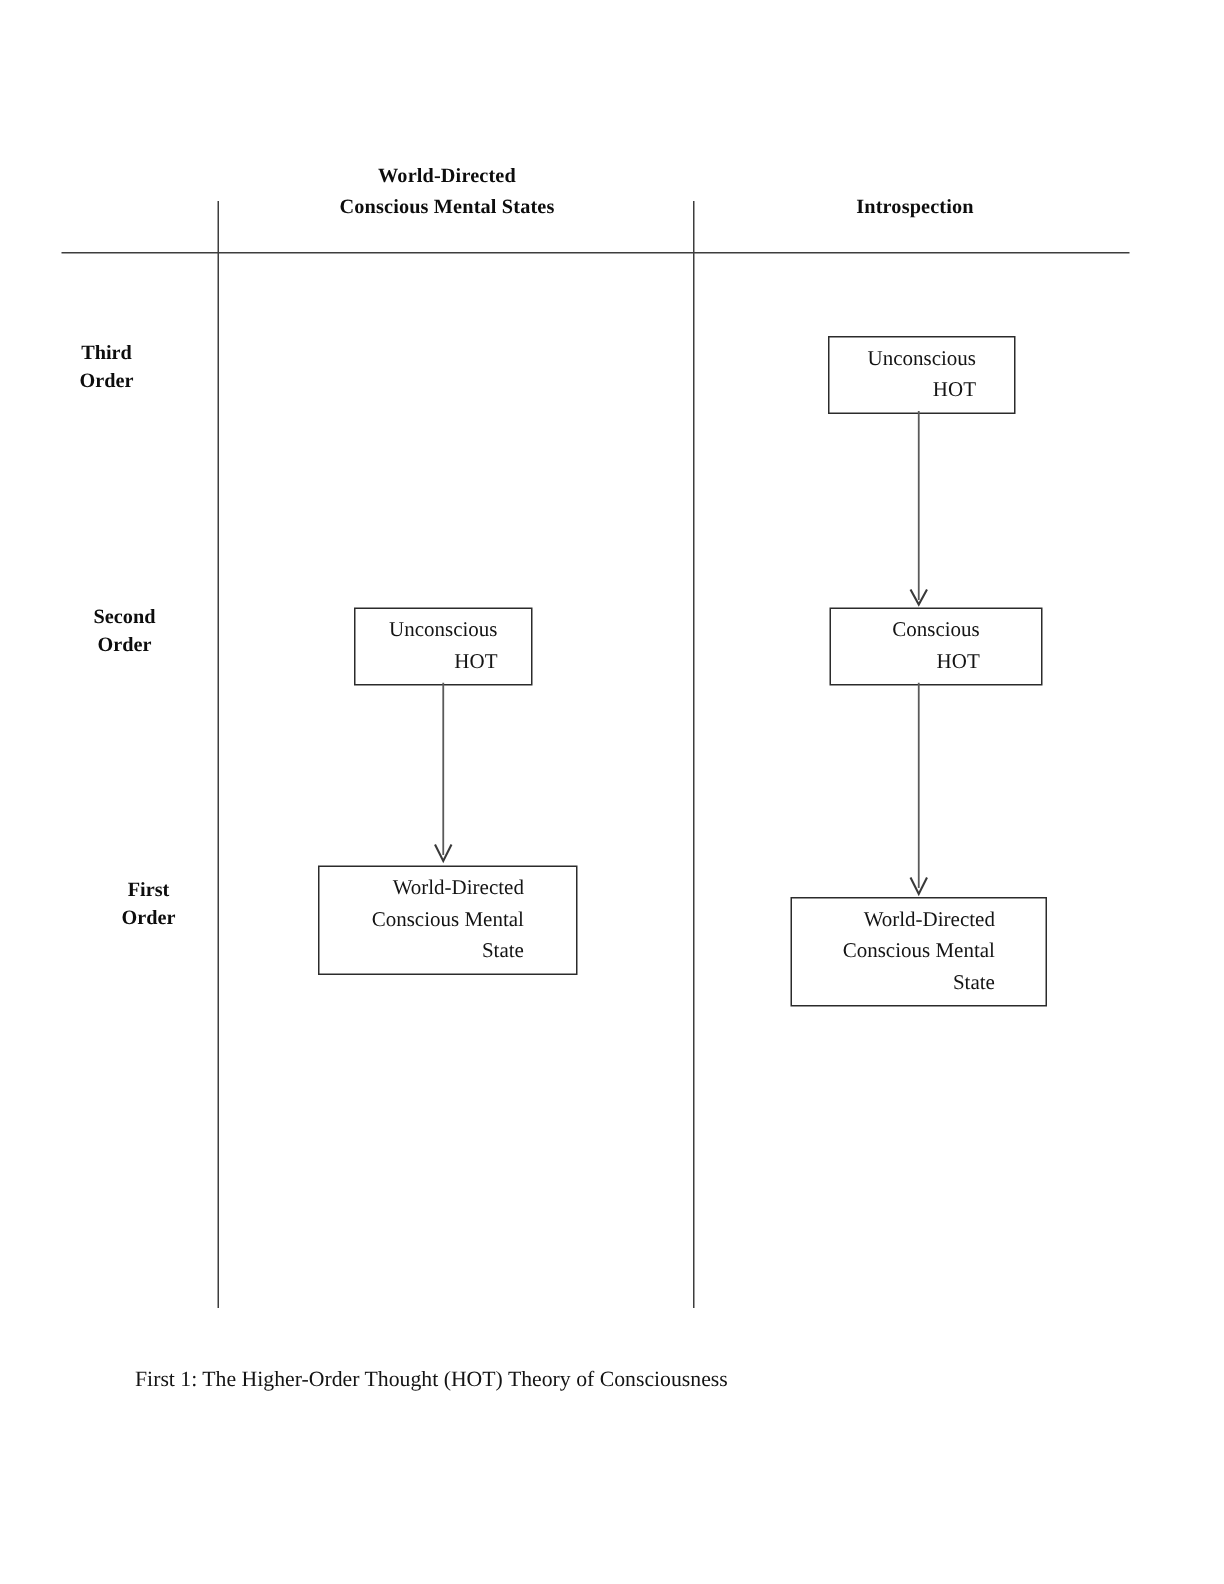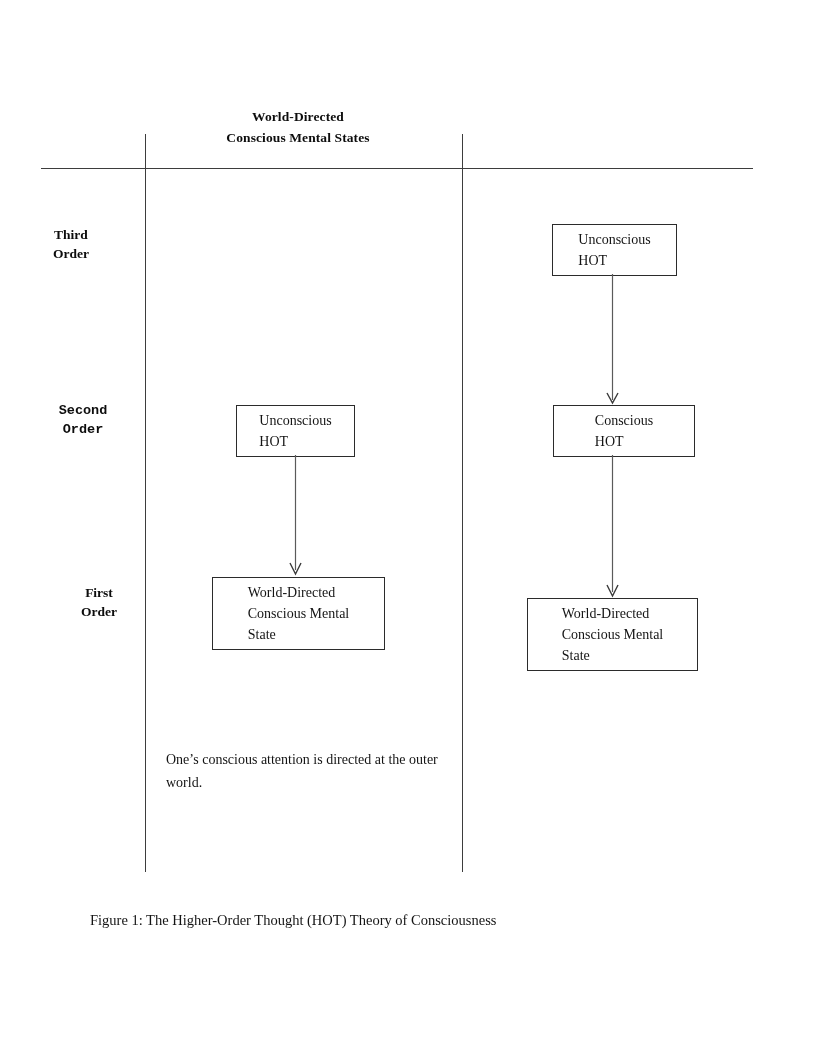--- a/index.html
+++ b/index.html
@@ -73,33 +73,33 @@
   .row-label {
     position: absolute;
     width: 110px;
     text-align: center;
     font-weight: bold;
     font-size: 13.5px;
     line-height: 19px;
     color: #0d0d0d;
   }
   #label-third  { left: 16px; top: 225px; }
-  #label-second { left: 28px; top: 401px; font-family: Liberation Mono, monospace; }
+  #label-second { left: 28px; top: 401px; }
   #label-first  { left: 44px; top: 583px; }
 
   
   .node-box {
     position: absolute;
     box-sizing: border-box;
     border: 1.5px solid #2b2b2b;
     background: #ffffff;
     display: flex;
     align-items: center;
     justify-content: center;
-    text-align: left;
+    text-align: right;
     font-size: 14px;
     line-height: 21px;
     color: #141414;
   }
   .node-box .node-text { display: block; white-space: pre-line; }
 
   #box-r3 { left: 552px; top: 224px; width: 125px; height: 52px; }
   #box-l2 { left: 236px; top: 405px; width: 119px; height: 52px; }
   #box-r2 { left: 553px; top: 405px; width: 142px; height: 52px; }
   #box-l1 { left: 212px; top: 577px; width: 173px; height: 73px; }
@@ -135,20 +135,21 @@
   }
 </style>
 </head>
 <body>
 
 <div class="figure-root">
 
   <div class="col-header" id="header-left" style="white-space: pre-line;">World-Directed
 Conscious Mental States</div>
 
+  <div class="col-header" id="header-right" style="white-space: pre-line;">Introspection</div>
 
   <div class="h-rule"></div>
   <div class="v-divider" id="divider-left"></div>
   <div class="v-divider" id="divider-right"></div>
 
   <div class="row-label" id="label-third" style="white-space: pre-line;">Third
 Order</div>
 
   <div class="row-label" id="label-second" style="white-space: pre-line;">Second
 Order</div>
@@ -191,18 +192,17 @@
   <svg class="arrow" id="arrow-l-2to1" width="25" height="124">
     <line x1="12.5" y1="0" x2="12.5" y2="115" stroke="#5a5a5a" stroke-width="1.2"></line>
     <polyline points="7,108 12.5,119 18,108" fill="none" stroke="#3a3a3a" stroke-width="1.4"></polyline>
   </svg>
 
   <svg class="arrow" id="arrow-r-2to1" width="25" height="146">
     <line x1="12.5" y1="0" x2="12.5" y2="137" stroke="#5a5a5a" stroke-width="1.2"></line>
     <polyline points="7,130 12.5,141 18,130" fill="none" stroke="#3a3a3a" stroke-width="1.4"></polyline>
   </svg>
 
-  <div class="description" id="desc-left">One’s conscious attention is directed at the outer world.</div>
-
-
-  <div id="figure-caption">Figure 1: The Higher-Order Thought (HOT) Theory of Consciousness</div>
+
+
+  <div id="figure-caption">First 1: The Higher-Order Thought (HOT) Theory of Consciousness</div>
 
 </div>
 
 </body></html>

